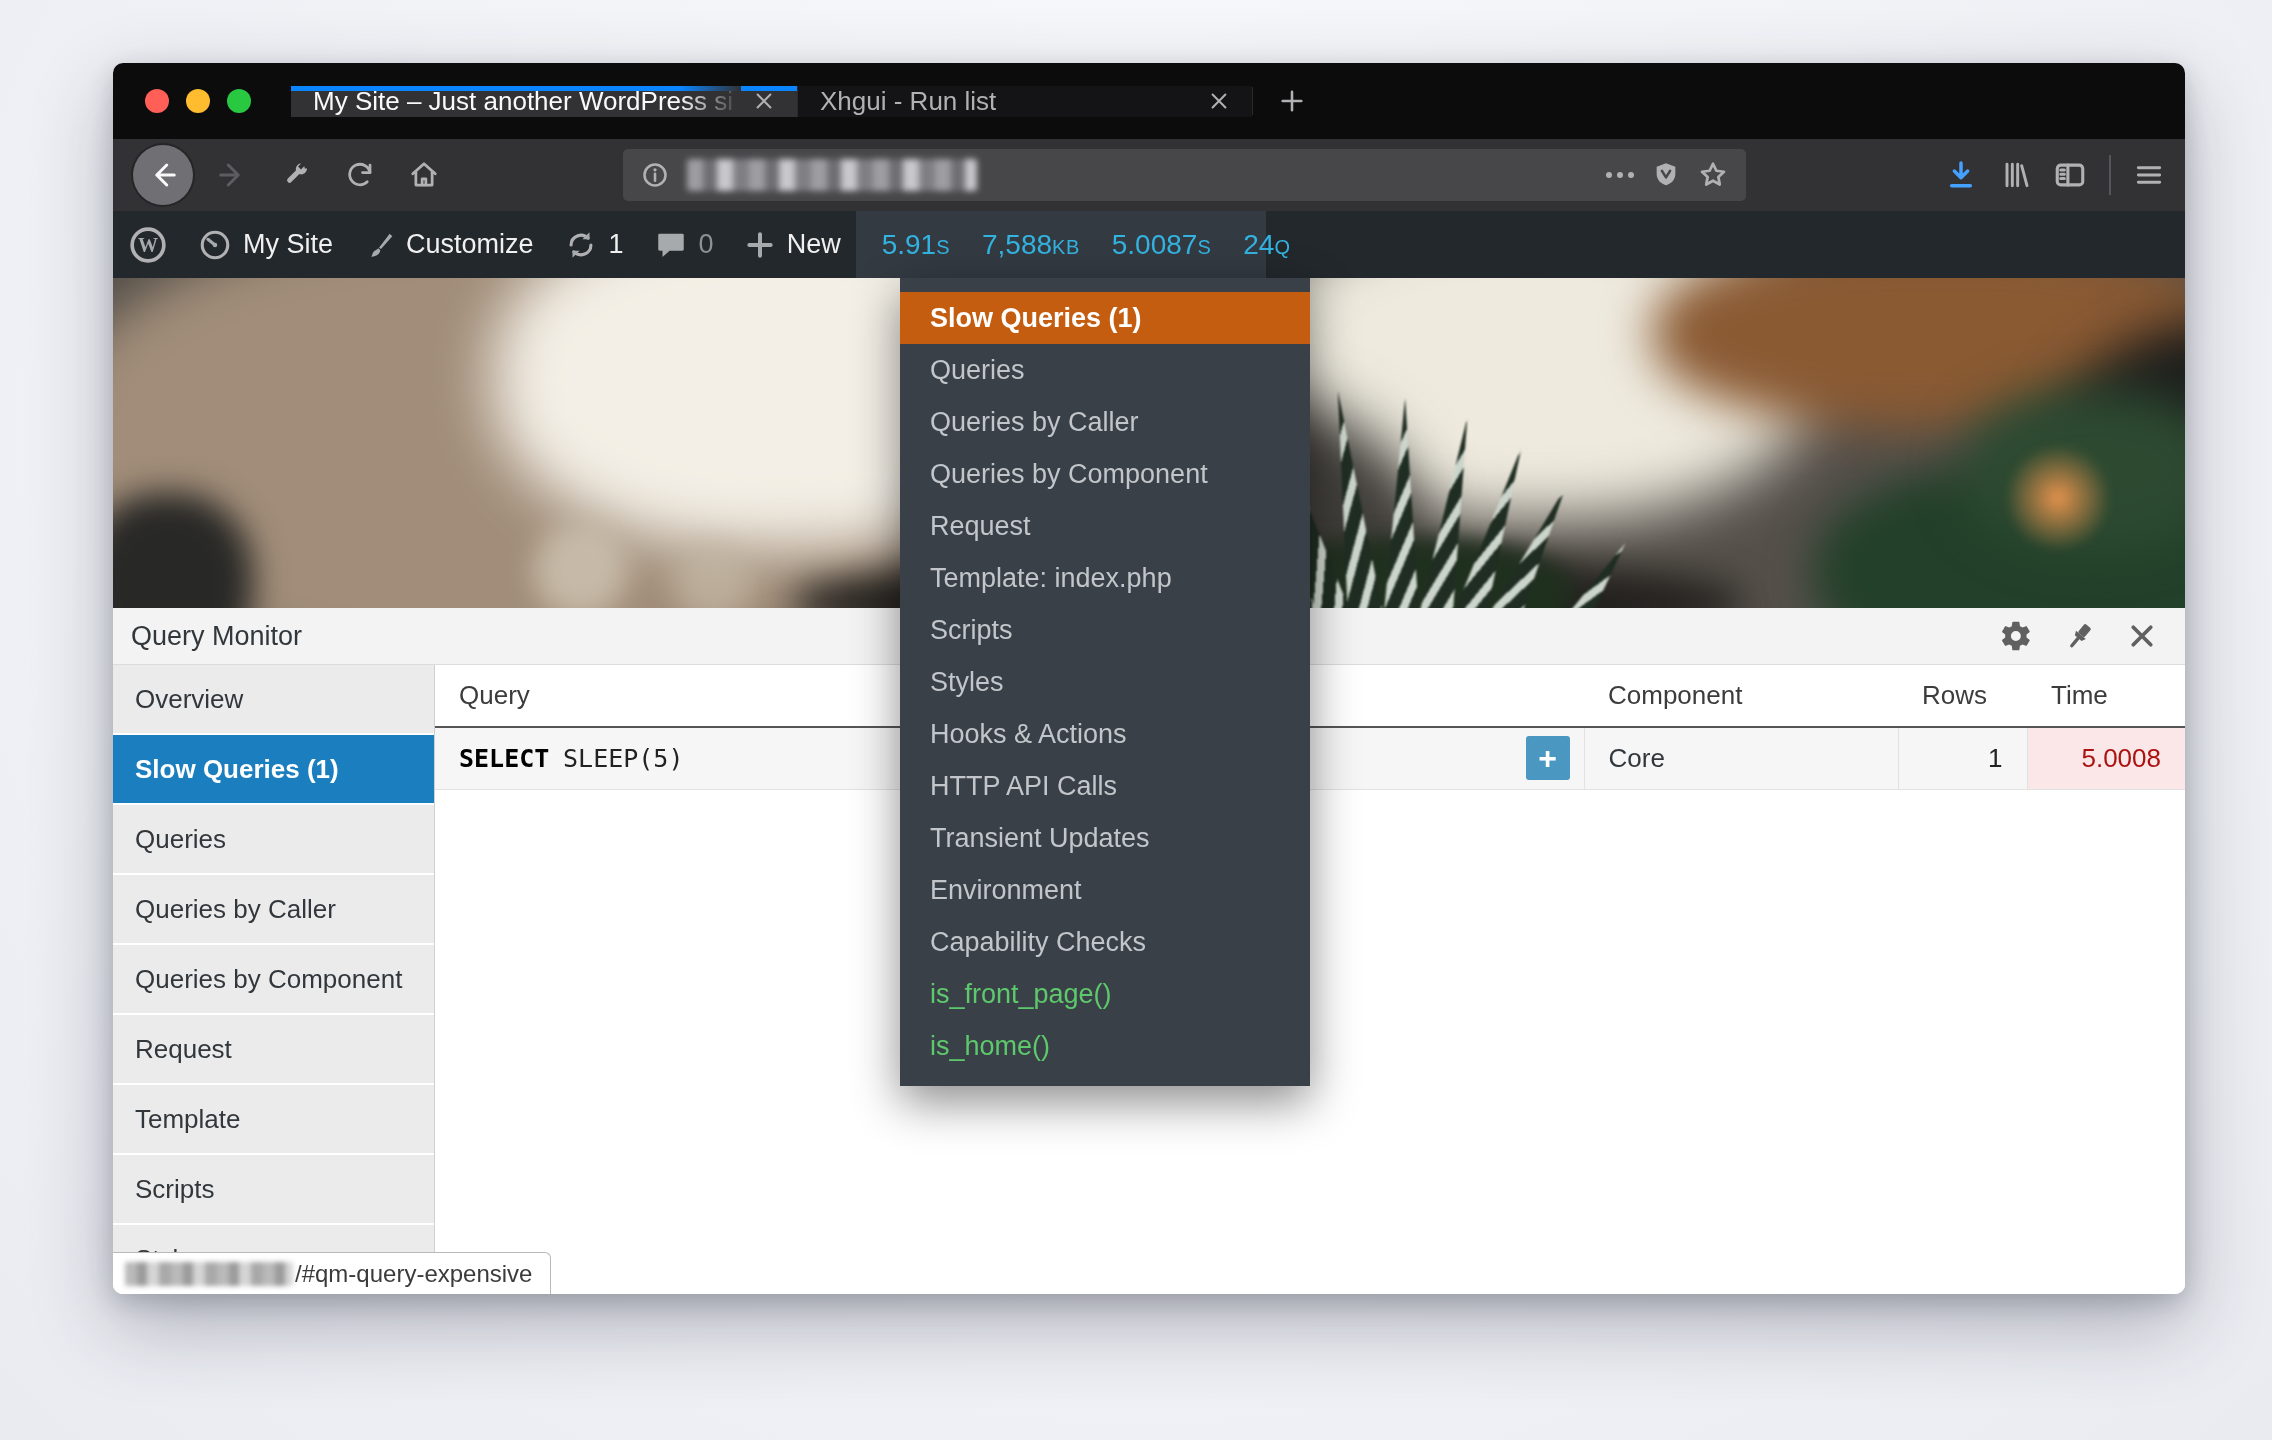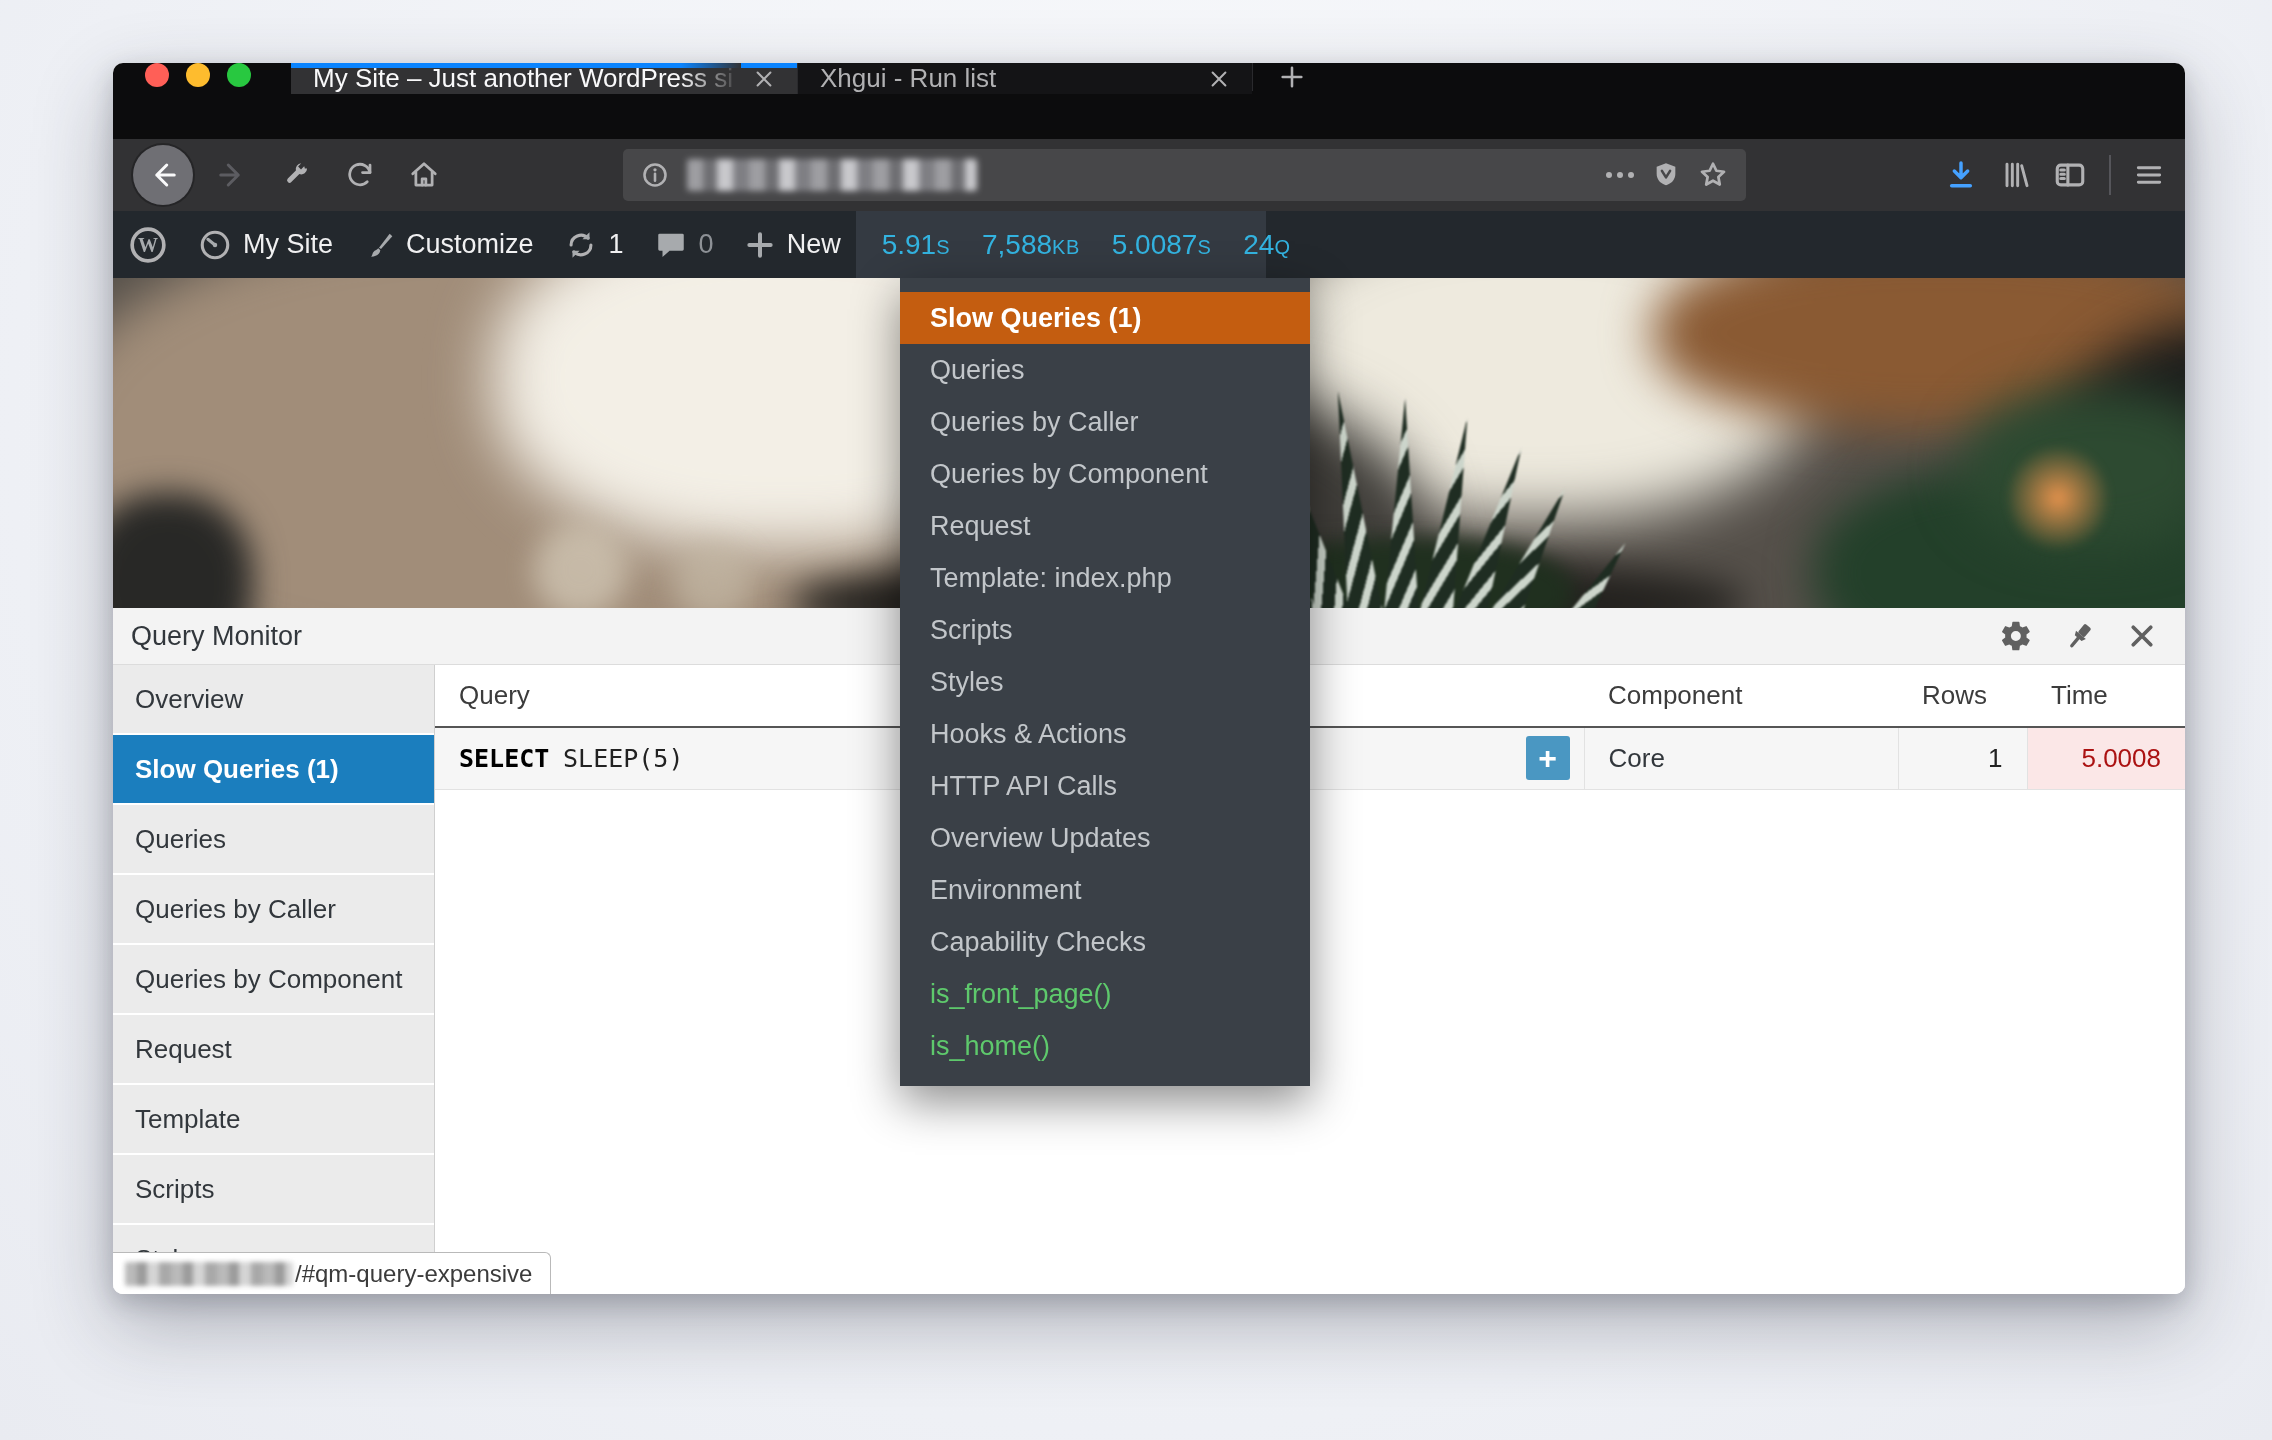--- a/index.html
+++ b/index.html
@@ -12,21 +12,21 @@
   svg { display:block; }
   .ic { stroke:#b1b1b3; fill:none; stroke-width:2.2; stroke-linecap:round; stroke-linejoin:round; }
 
   .window {
     position:absolute; left:113px; top:63px; width:2072px; height:1231px;
     border-radius:10px; overflow:hidden; background:#fff;
     box-shadow: 0 30px 80px rgba(40,45,60,.32), 0 8px 24px rgba(40,45,60,.22);
   }
 
   
-  .tabbar { height:76px; background:#0c0c0d; display:flex; align-items:flex-start; }
+  .tabbar { height:76px; background:#0c0c0d; display:flex; align-items:center; }
   .traffic { display:flex; align-items:center; gap:17px; padding:0 40px 0 32px; }
   .light { width:24px; height:24px; border-radius:50%; }
   .light.red{ background:#ff5f57; } .light.yellow{ background:#febc2e; } .light.green{ background:#28c840; }
   .tab { position:relative; display:flex; align-items:center; gap:12px; padding:0 22px; font-size:26px; }
   .tab.active { width:506px; background:#323234; color:#f9f9fa; }
   .tab.active::before { content:""; position:absolute; left:0; top:0; right:0; height:5px; background:#0a84ff; }
   .tab.inactive { width:455px; background:#141416; color:#b1b1b3; border-left:1px solid #2a2a2d; }
   .tab-title { flex:1; white-space:nowrap; overflow:hidden; position:relative; }
   .tab.active .tab-title::after { content:""; position:absolute; right:0; top:0; bottom:0; width:60px;
     background:linear-gradient(90deg, rgba(50,50,52,0), #323234); }
@@ -403,21 +403,21 @@
     <div class="qm-mi active">Slow Queries (1)</div>
     <div class="qm-mi">Queries</div>
     <div class="qm-mi">Queries by Caller</div>
     <div class="qm-mi">Queries by Component</div>
     <div class="qm-mi">Request</div>
     <div class="qm-mi">Template: index.php</div>
     <div class="qm-mi">Scripts</div>
     <div class="qm-mi">Styles</div>
     <div class="qm-mi">Hooks &amp; Actions</div>
     <div class="qm-mi">HTTP API Calls</div>
-    <div class="qm-mi">Overview Updates</div>
+    <div class="qm-mi">Transient Updates</div>
     <div class="qm-mi">Environment</div>
     <div class="qm-mi">Capability Checks</div>
     <div class="qm-mi fn">is_front_page()</div>
     <div class="qm-mi fn">is_home()</div>
   </div>
 
   <div class="statusbar">
     <span class="status-mosaic"></span>
     <span>/#qm-query-expensive</span>
   </div>

